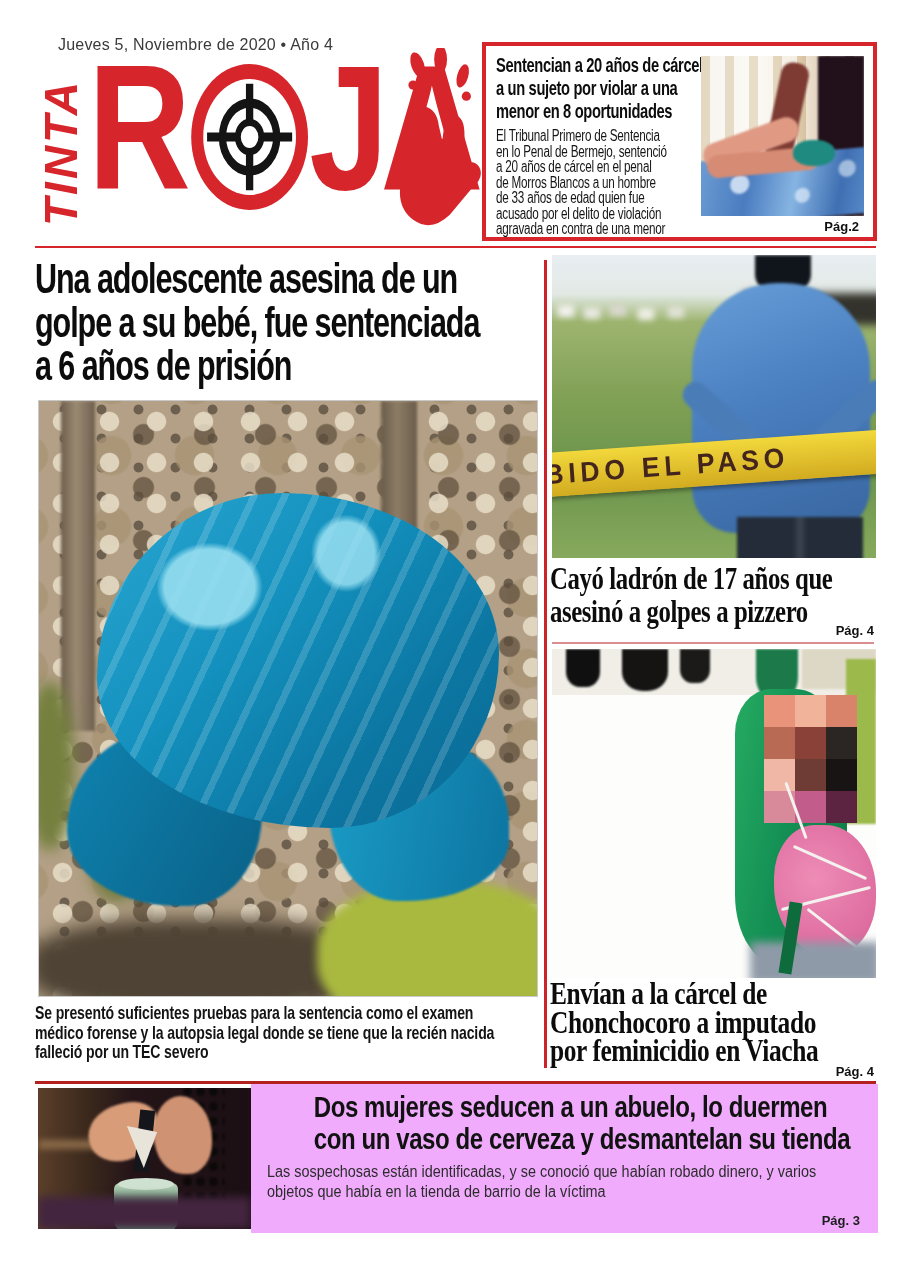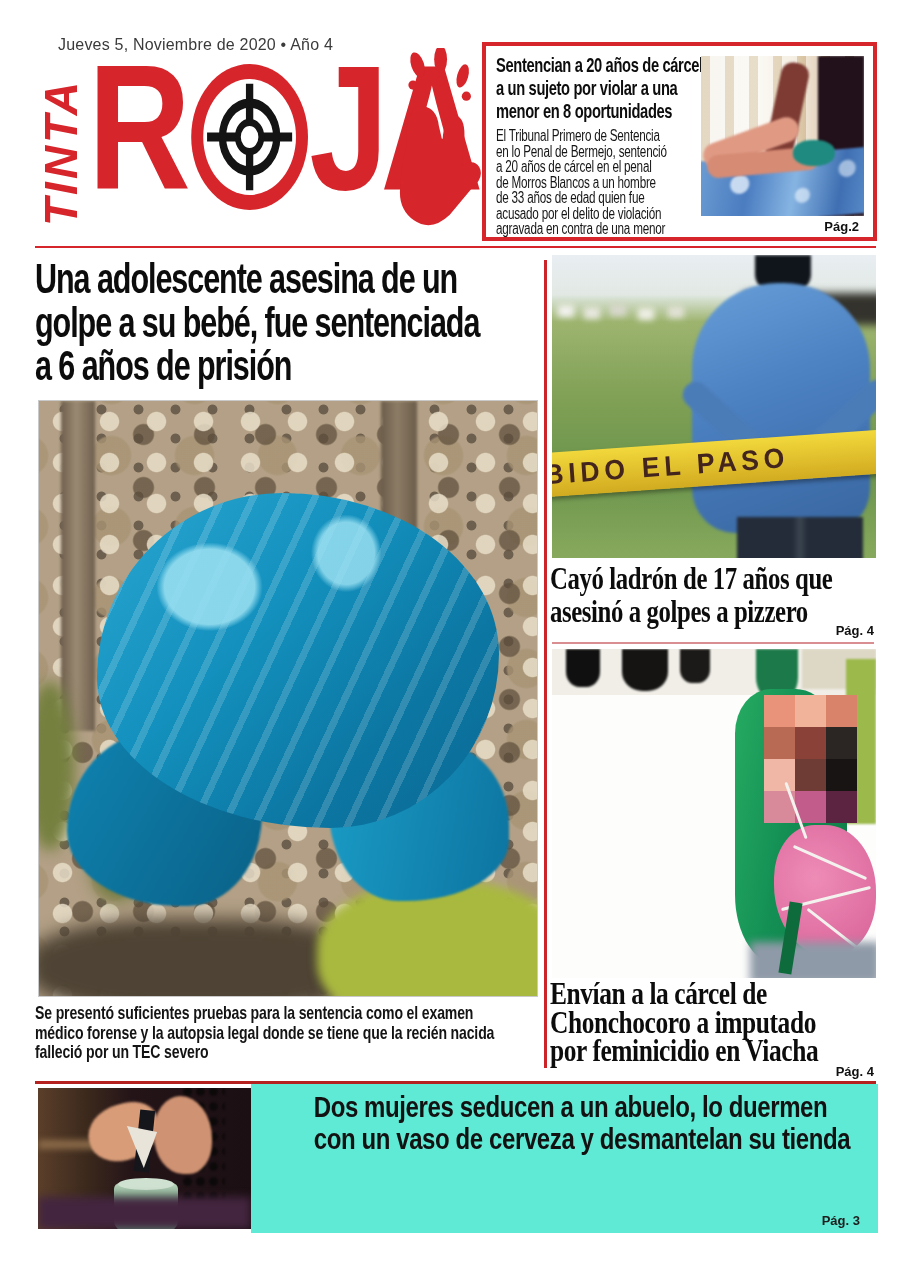--- a/index.html
+++ b/index.html
@@ -158,21 +158,21 @@
   .pc-cord { position:absolute; background:#f4f2ee; height:3px; border-radius:2px; }
   .pc-floor { left:198px; bottom:-6px; width:130px; height:42px; background:#8f9aa8; filter:blur(4px); }
   .pc-strap { left:232px; bottom:4px; width:13px; height:72px; background:#0e6b3c; transform:rotate(9deg); }
 
   .h-viacha { left:550px; top:980px; font-size:31px; line-height:28.5px; transform:scaleX(.82); letter-spacing:-.5px; }
   .pag-viacha { left:552px; top:1064px; width:322px; text-align:right; font-size:13px; font-weight:bold; }
 
   
   .rule-banner { left:35px; top:1081px; width:841px; height:3px; background:#b5211f; }
   .banner { left:35px; top:1084px; width:843px; height:149px; }
-  .banner-panel { position:absolute; left:216px; top:0; width:627px; height:149px; background:#5eead4; }
+  .banner-panel { position:absolute; left:216px; top:0; width:627px; height:149px; background:#f0abfc; }
   .banner-headline { position:relative; margin-top:7px; text-align:center; font-weight:bold; font-size:30px;
     line-height:32px; color:#121212; letter-spacing:-.5px; }
   .banner-headline .bh-line { transform:scaleX(.80); transform-origin:50% 0; white-space:nowrap; }
   .banner-sub { position:relative; margin:7px 0 0 16px; font-size:16px; line-height:20px; color:#2c2c2c; }
   .banner-sub .bs-line { transform:scaleX(.90); transform-origin:0 0; white-space:nowrap; }
   .banner-pag { position:absolute; right:18px; bottom:5px; font-size:13px; font-weight:bold; color:#1d1d1d; }
 
   .photo-banner { position:absolute; left:3px; top:4px; width:213px; height:141px; overflow:hidden;
     background:linear-gradient(90deg,#5b3f2a 0%,#3a281c 24%,#241418 44%,#1b0f13 100%); }
   .pb-shelf { left:0; top:52px; width:66px; height:9px; background:#8a6a48; filter:blur(3px); }
@@ -347,17 +347,21 @@
       <div class="abs pb-dark"></div>
       <div class="abs pb-paper"></div>
       <div class="abs pb-glass"></div>
       <div class="abs pb-purple"></div>
     </div>
     <div class="banner-panel">
       <div class="banner-headline">
         <div class="bh-line">Dos mujeres seducen a un abuelo, lo duermen</div>
         <div class="bh-line">con un vaso de cerveza y desmantelan su tienda</div>
       </div>
+      <div class="banner-sub">
+        <div class="bs-line">Las sospechosas están identificadas, y se conoció que habían robado dinero, y varios</div>
+        <div class="bs-line">objetos que había en la tienda de barrio de la víctima</div>
+      </div>
       <div class="banner-pag">Pág.  3</div>
     </div>
   </div>
 
 </div>
 
 </body></html>

